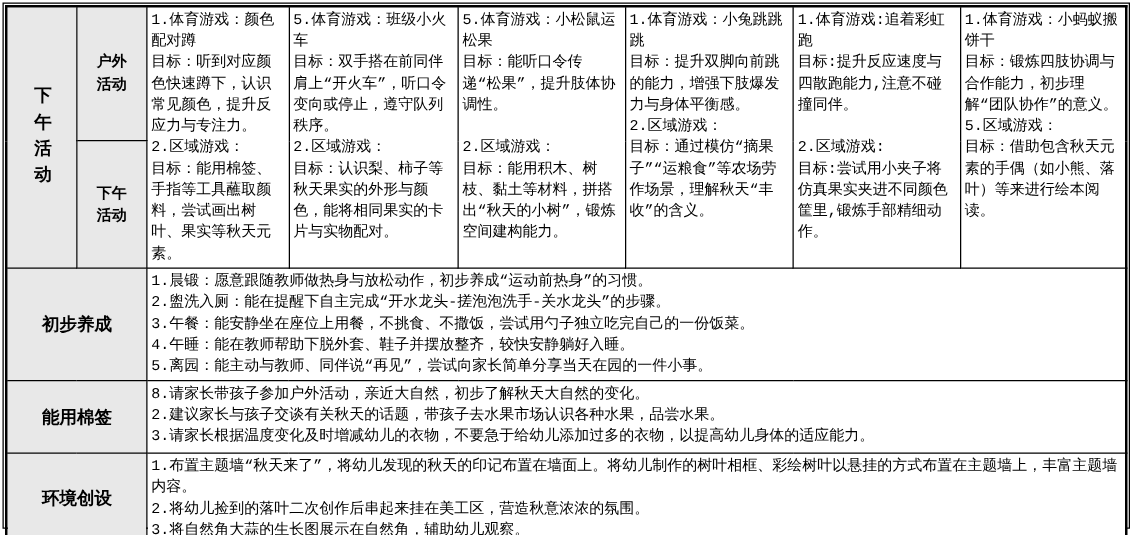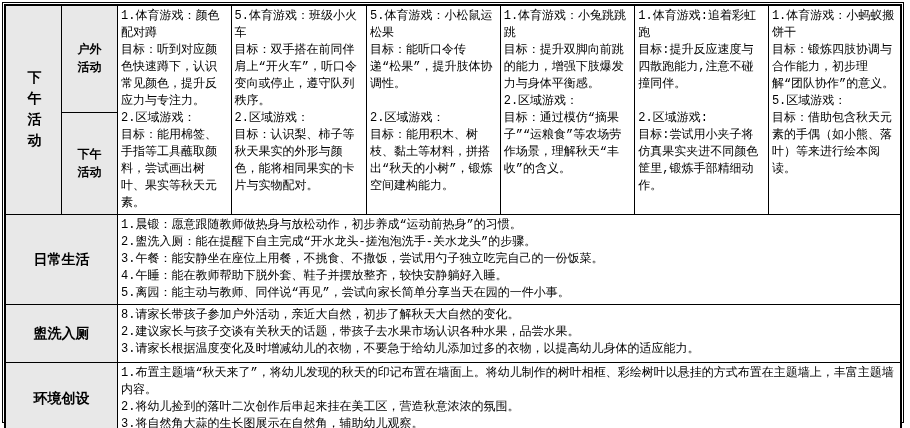--- a/index.html
+++ b/index.html
@@ -118,29 +118,29 @@
 目标：锻炼四肢协调与合作能力，初步理解“团队协作”的意义。
 5.区域游戏：
 目标：借助包含秋天元素的手偶（如小熊、落叶）等来进行绘本阅读。</td>
     </tr>
     <tr style="height:98px">
       <td class="hdr">
         <div class="wlabel">下午活动</div>
       </td>
     </tr>
     <tr style="height:86px">
-      <td class="hdr" colspan="2">日常生活</td>
+      <td class="hdr" colspan="2">初步养成</td>
       <td class="cell" colspan="6">1.晨锻：愿意跟随教师做热身与放松动作，初步养成“运动前热身”的习惯。
 2.盥洗入厕：能在提醒下自主完成“开水龙头-搓泡泡洗手-关水龙头”的步骤。
 3.午餐：能安静坐在座位上用餐，不挑食、不撒饭，尝试用勺子独立吃完自己的一份饭菜。
 4.午睡：能在教师帮助下脱外套、鞋子并摆放整齐，较快安静躺好入睡。
 5.离园：能主动与教师、同伴说“再见”，尝试向家长简单分享当天在园的一件小事。</td>
     </tr>
     <tr style="height:58px">
-      <td class="hdr" colspan="2">盥洗入厕</td>
+      <td class="hdr" colspan="2">能用棉签</td>
       <td class="cell" colspan="6">8.请家长带孩子参加户外活动，亲近大自然，初步了解秋天大自然的变化。
 2.建议家长与孩子交谈有关秋天的话题，带孩子去水果市场认识各种水果，品尝水果。
 3.请家长根据温度变化及时增减幼儿的衣物，不要急于给幼儿添加过多的衣物，以提高幼儿身体的适应能力。</td>
     </tr>
     <tr style="height:69px">
       <td class="hdr" colspan="2">环境创设</td>
       <td class="cell" colspan="6">1.布置主题墙“秋天来了”，将幼儿发现的秋天的印记布置在墙面上。将幼儿制作的树叶相框、彩绘树叶以悬挂的方式布置在主题墙上，丰富主题墙内容。
 2.将幼儿捡到的落叶二次创作后串起来挂在美工区，营造秋意浓浓的氛围。
 3.将自然角大蒜的生长图展示在自然角，辅助幼儿观察。</td>
     </tr>

